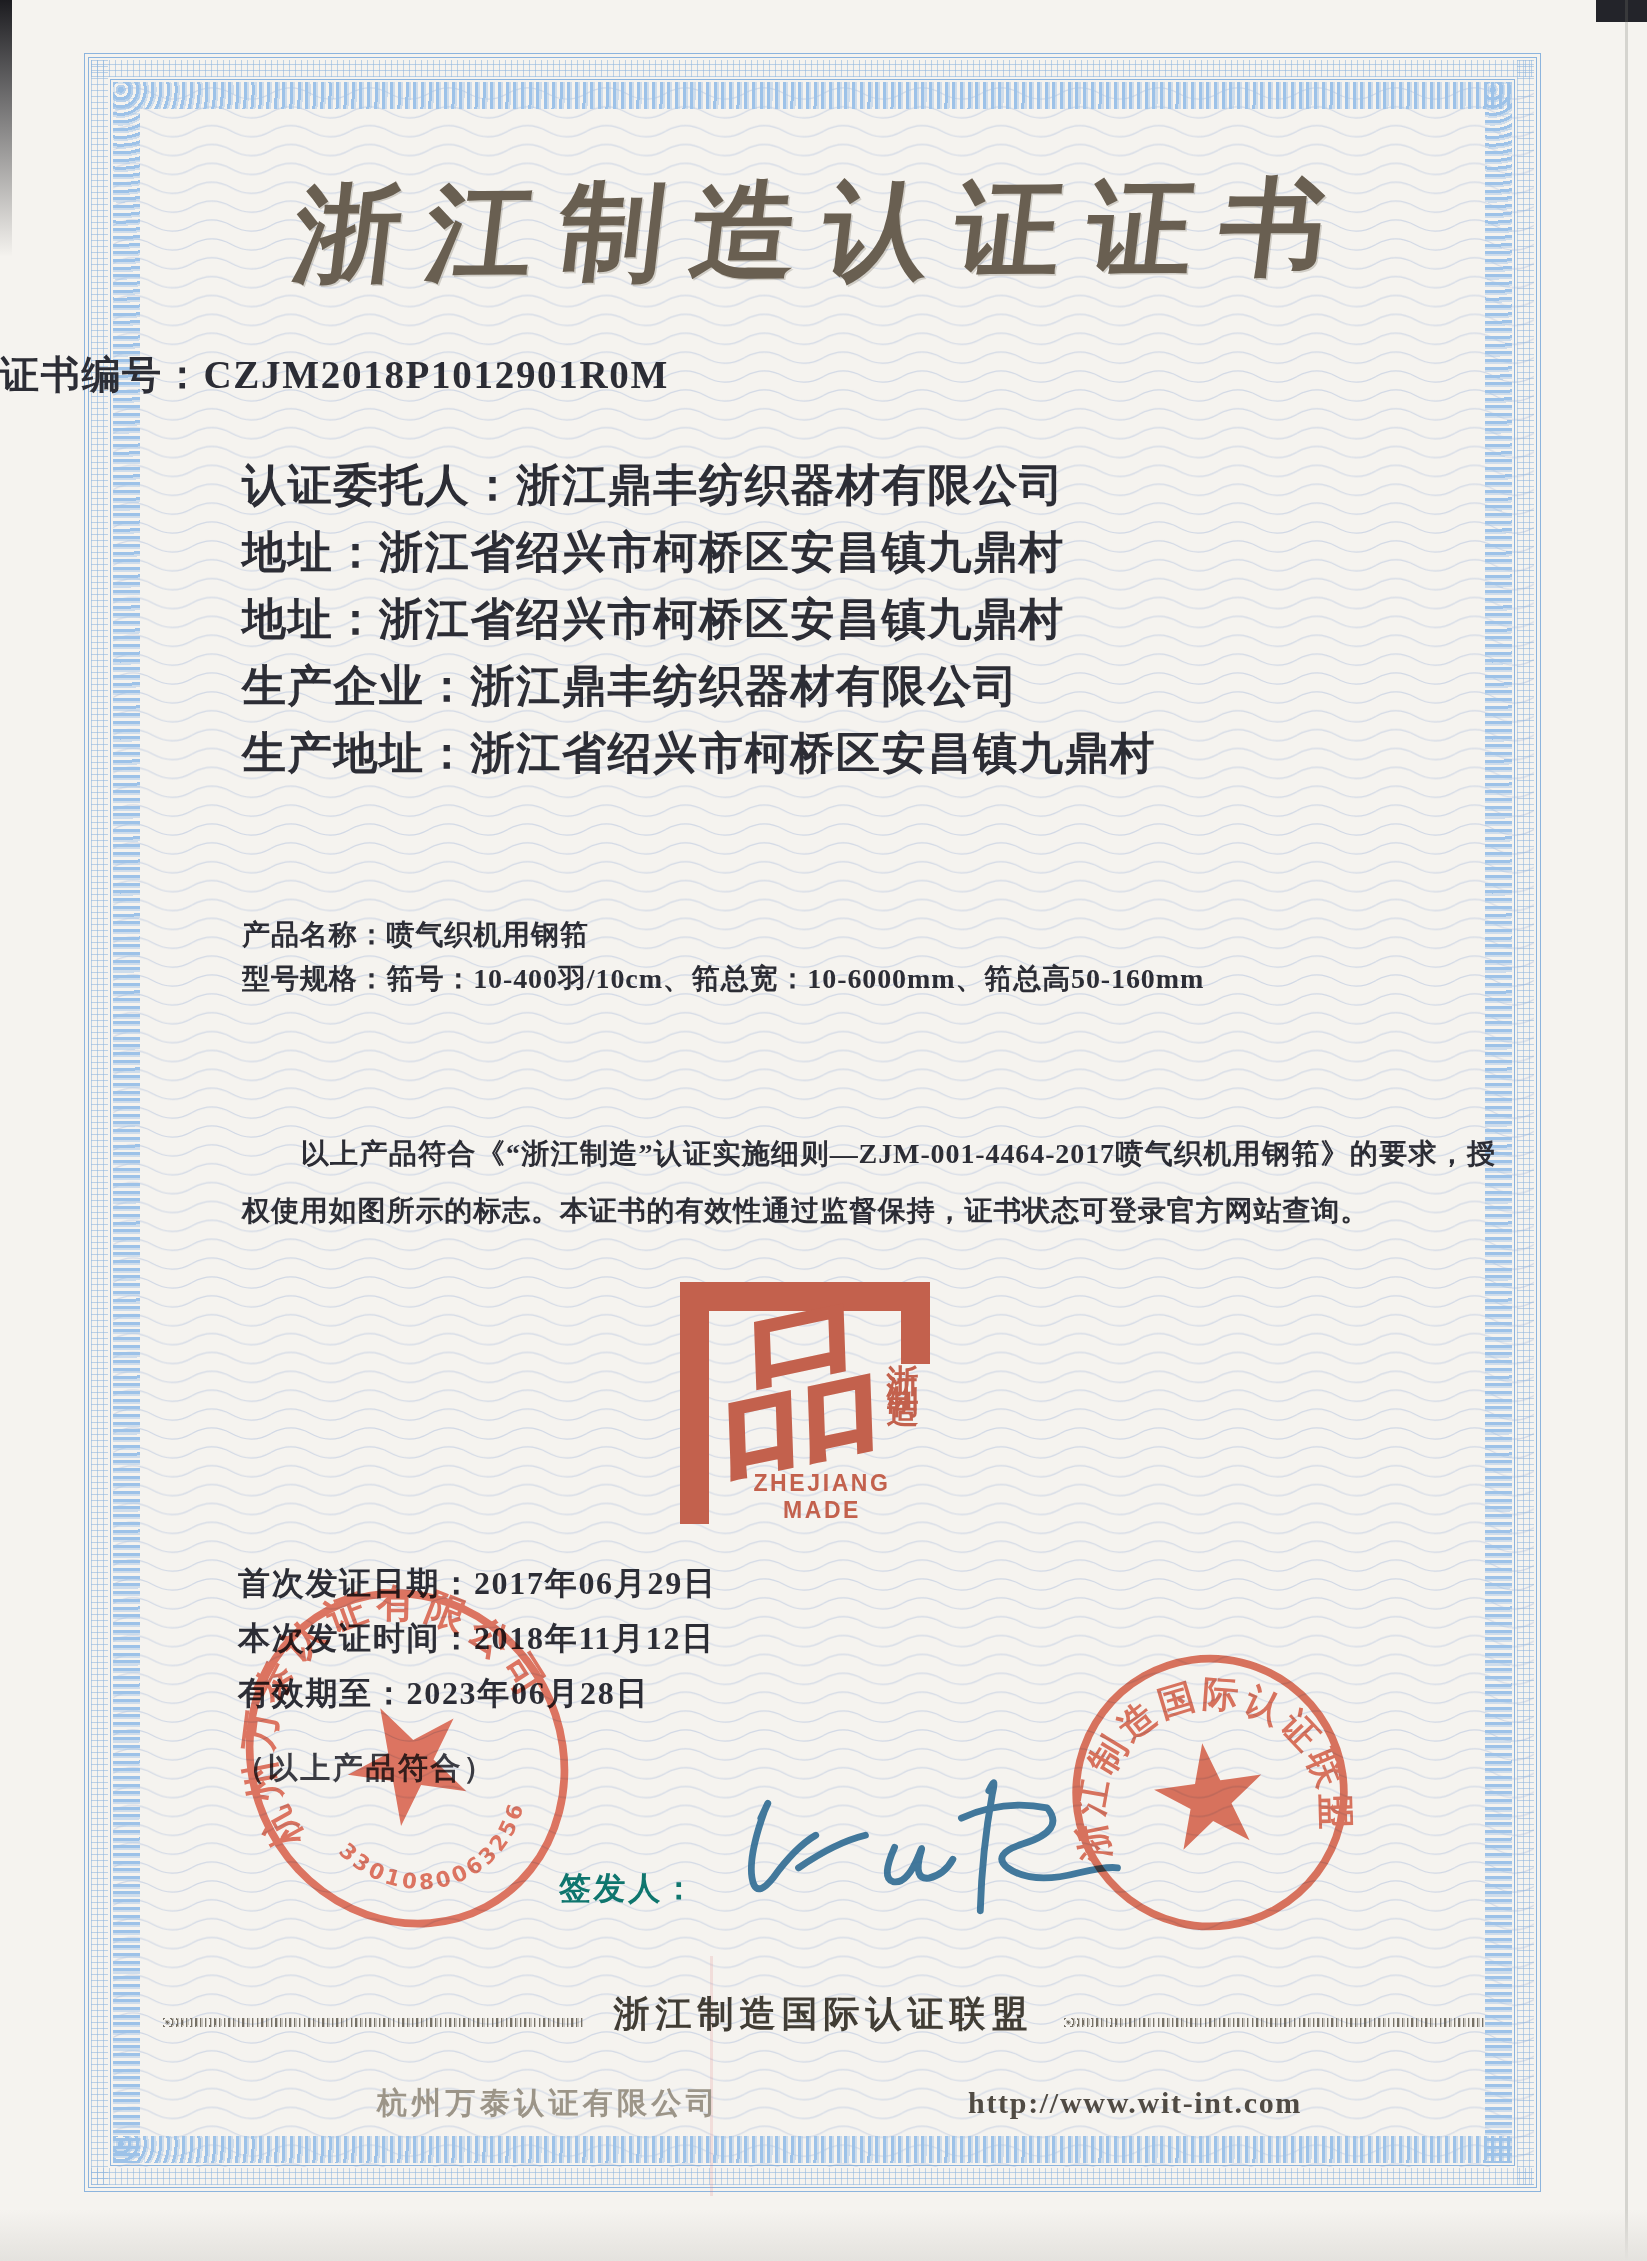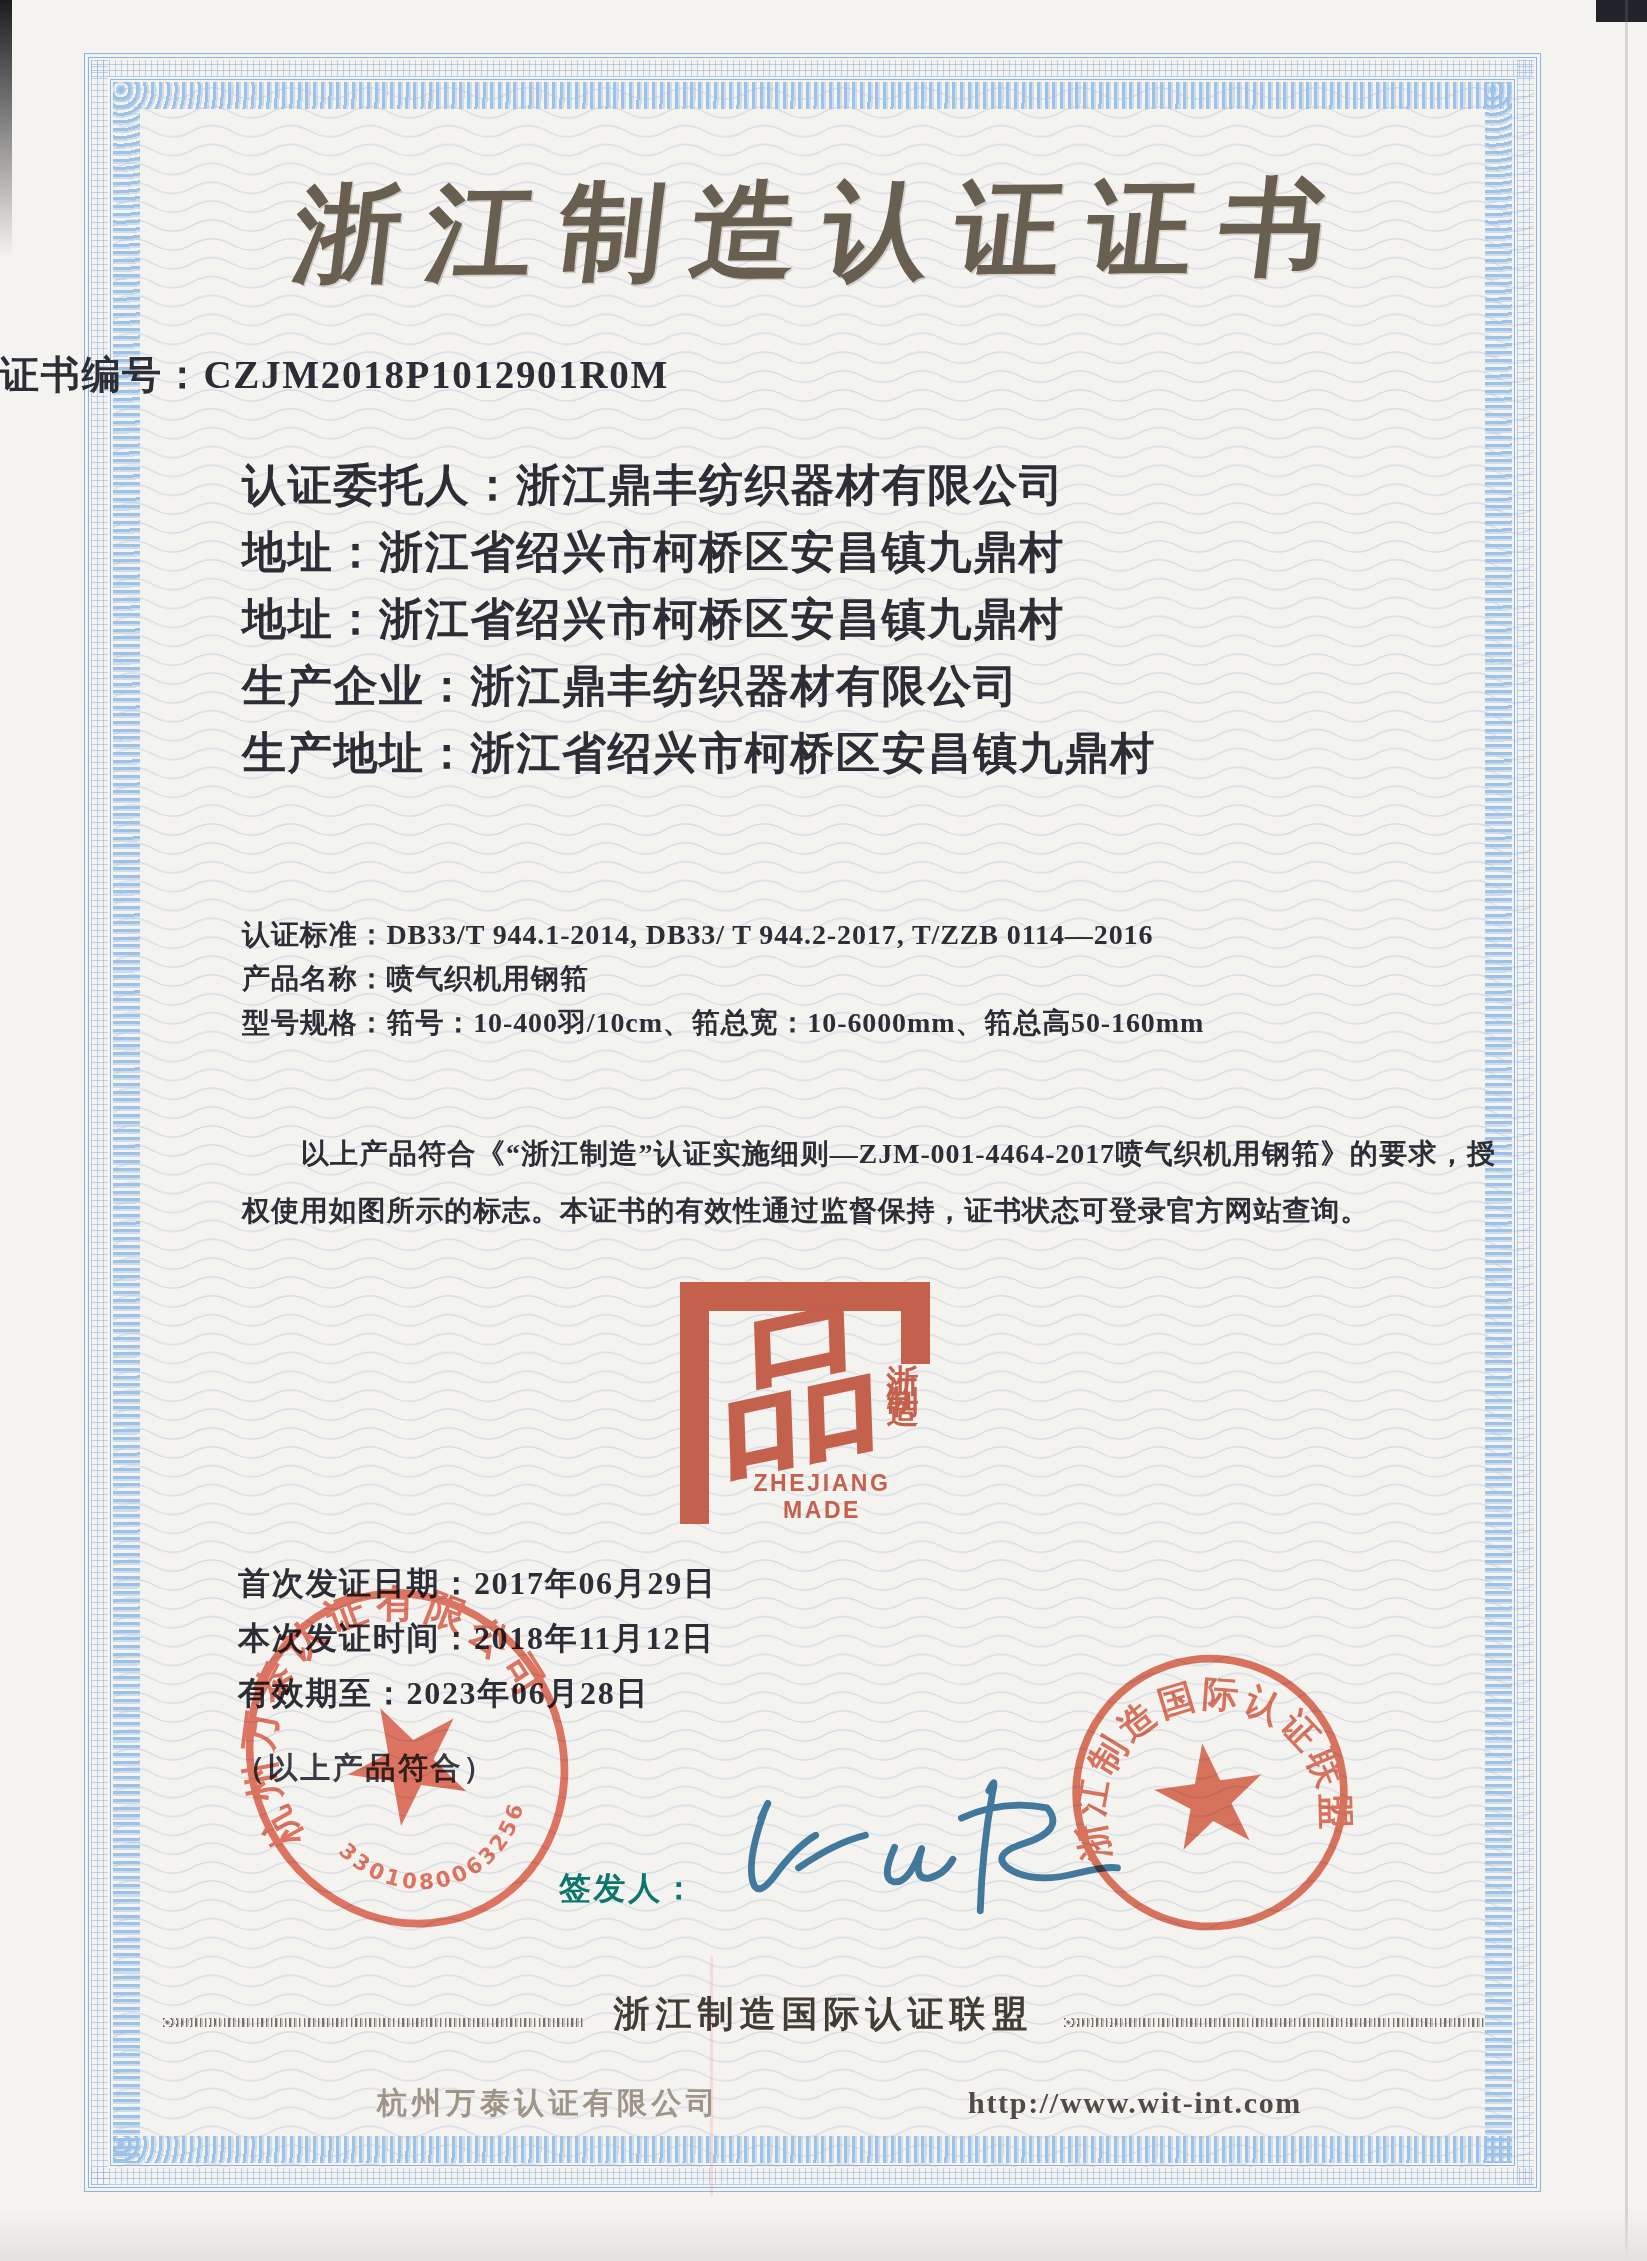--- a/index.html
+++ b/index.html
@@ -110,21 +110,20 @@
 
   <div class="abs z info">
     <div><span>认证委托人：</span><span>浙江鼎丰纺织器材有限公司</span></div>
     <div><span>地址：</span><span>浙江省绍兴市柯桥区安昌镇九鼎村</span></div>
     <div><span>地址：</span><span>浙江省绍兴市柯桥区安昌镇九鼎村</span></div>
     <div><span>生产企业：</span><span>浙江鼎丰纺织器材有限公司</span></div>
     <div><span>生产地址：</span><span>浙江省绍兴市柯桥区安昌镇九鼎村</span></div>
   </div>
 
   <div class="abs z specs">
-    <div><span>认证标准：</span><span>DB33/T 944.1-2014, DB33/ T 944.2-2017, T/ZZB 0114—2016</span></div>
     <div><span>产品名称：</span><span>喷气织机用钢筘</span></div>
     <div><span>型号规格：</span><span>筘号：10-400羽/10cm、筘总宽：10-6000mm、筘总高50-160mm</span></div>
   </div>
 
   <div class="abs z statement">以上产品符合《“浙江制造”认证实施细则—ZJM-001-4464-2017喷气织机用钢筘》的要求，授权使用如图所示的标志。本证书的有效性通过监督保持，证书状态可登录官方网站查询。</div>
 
   <div class="abs z logo">
     <div class="bar bt"></div>
     <div class="bar bl"></div>
     <div class="bar br"></div>

